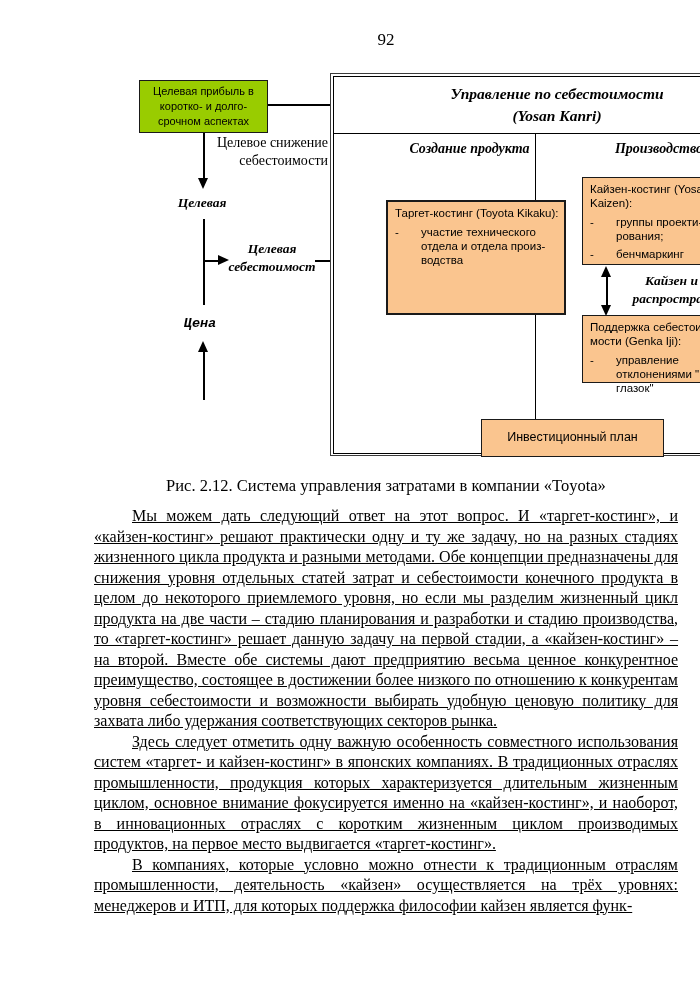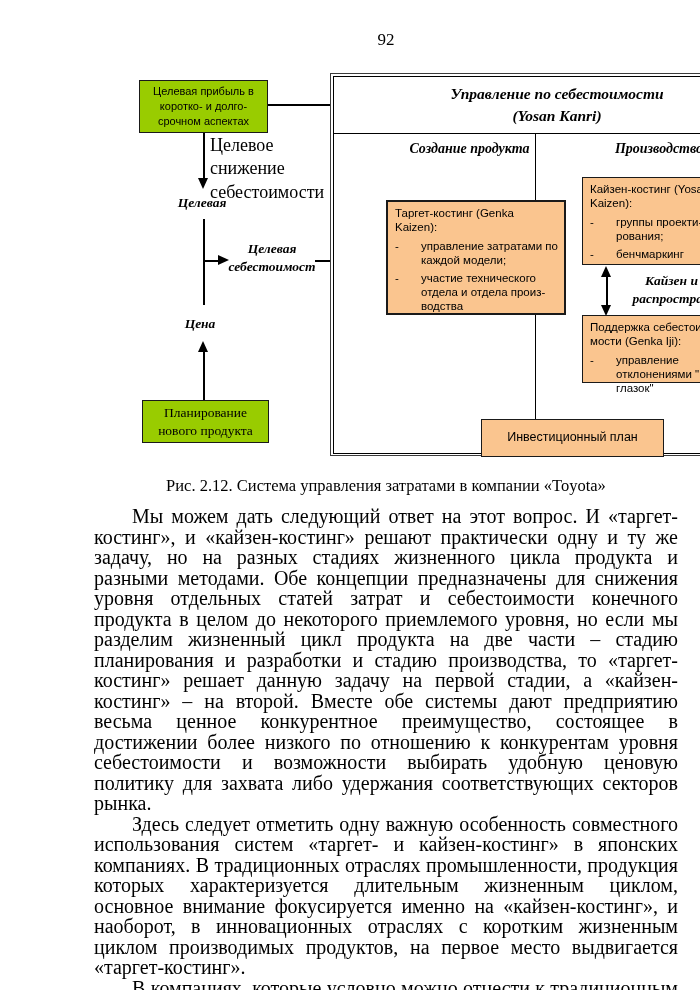--- a/index.html
+++ b/index.html
@@ -42,27 +42,27 @@
   .colhead{top:67px;font-size:14px;}
   
   .hl{background:#000;height:1.6px;}
   .vl{background:#000;width:1.6px;}
   .ah{width:0;height:0;}
   .ah-right{border-top:5.5px solid transparent;border-bottom:5.5px solid transparent;border-left:11px solid #000;}
   .ah-down{border-left:5.5px solid transparent;border-right:5.5px solid transparent;border-top:11px solid #000;}
   .ah-up{border-left:5.5px solid transparent;border-right:5.5px solid transparent;border-bottom:11px solid #000;}
   
   .flowlabel{font-weight:bold;font-style:italic;font-size:13.5px;text-align:center;line-height:1.35;}
-  .plainlabel{font-size:18px;text-align:left;line-height:1.3;font-family:Liberation Serif, serif;}
+  .plainlabel{font-size:14px;text-align:right;line-height:1.3;font-family:Liberation Serif, serif;}
   
   .caption{top:476px;left:0;width:700px;text-align:center;font-size:16.5px;}
   
   .bodytext{top:506px;left:58px;width:584px;}
   .bodytext p{
-    margin:0;font-size:20px;line-height:20.5px;text-align:justify;text-indent:38px;
+    margin:0;font-size:16px;line-height:20.5px;text-align:justify;text-indent:38px;text-decoration:underline;
   }
 </style>
 </head>
 <body>
 
 <div class="page">
 
   <div class="abs pagenum">92</div>
 
   <div class="abs" style="left:0;top:0;width:700px;height:470px;">
@@ -90,49 +90,42 @@
     <div class="abs ah ah-right" style="left:146px;top:255px;"></div>
 
     <div class="abs flowlabel" style="left:152px;top:240px;width:96px;">
       <div>Целевая</div>
       <div>себестоимост</div>
     </div>
 
     <div class="abs hl" style="left:243px;top:260px;width:21px;"></div>
     <div class="abs ah ah-right" style="left:263px;top:255px;"></div>
 
-    <div class="abs flowlabel" style="left:96px;top:315px;width:64px;">Цена</div>
+    <div class="abs flowlabel" style="left:96px;top:315px;width:64px;font-family:Liberation Mono, monospace;">Цена</div>
 
     <div class="abs ah ah-up" style="left:126px;top:341px;"></div>
     <div class="abs vl" style="left:131px;top:351px;height:49px;"></div>
 
-    <div class="abs greenbox serifbox" style="left:70px;top:400px;width:127px;height:43px;">
-      <span>Планирование нового продукта</span>
-    </div>
 
     <div class="abs mainbox">
       <div class="innerborder"></div>
 
       <div class="abs title-center mgmt-title">
         <div>Управление по себестоимости</div>
         <div>(Yosan Kanri)</div>
       </div>
 
       <div class="sep" style="left:2px;right:2px;top:59px;height:1.2px;"></div>
       <div class="sep" style="left:204px;width:1.2px;top:59px;bottom:2px;"></div>
 
       <div class="abs title-center colhead" style="left:0;width:205px;">Создание продукта</div>
       <div class="abs title-center colhead" style="left:205px;width:174px;">Производство</div>
 
       <div class="abs orangebox" style="left:19px;top:126px;width:180px;height:115px;border-width:2px;">
-        <div class="btitle">Таргет-костинг (Genka Kaizen):</div>
-        <div class="bullet">
-          <span class="dash"></span>
-          <span class="btxt">управление затратами по каждой модели;</span>
-        </div>
+        <div class="btitle">Таргет-костинг (Toyota Kikaku):</div>
         <div class="bullet">
           <span class="dash"></span>
           <span class="btxt">участие технического отдела и отдела произ-водства</span>
         </div>
       </div>
 
       <div class="abs orangebox" style="left:215px;top:103px;width:145px;height:88px;">
         <div class="btitle">Кайзен-костинг (Yosan Kaizen):</div>
         <div class="bullet">
           <span class="dash"></span>

